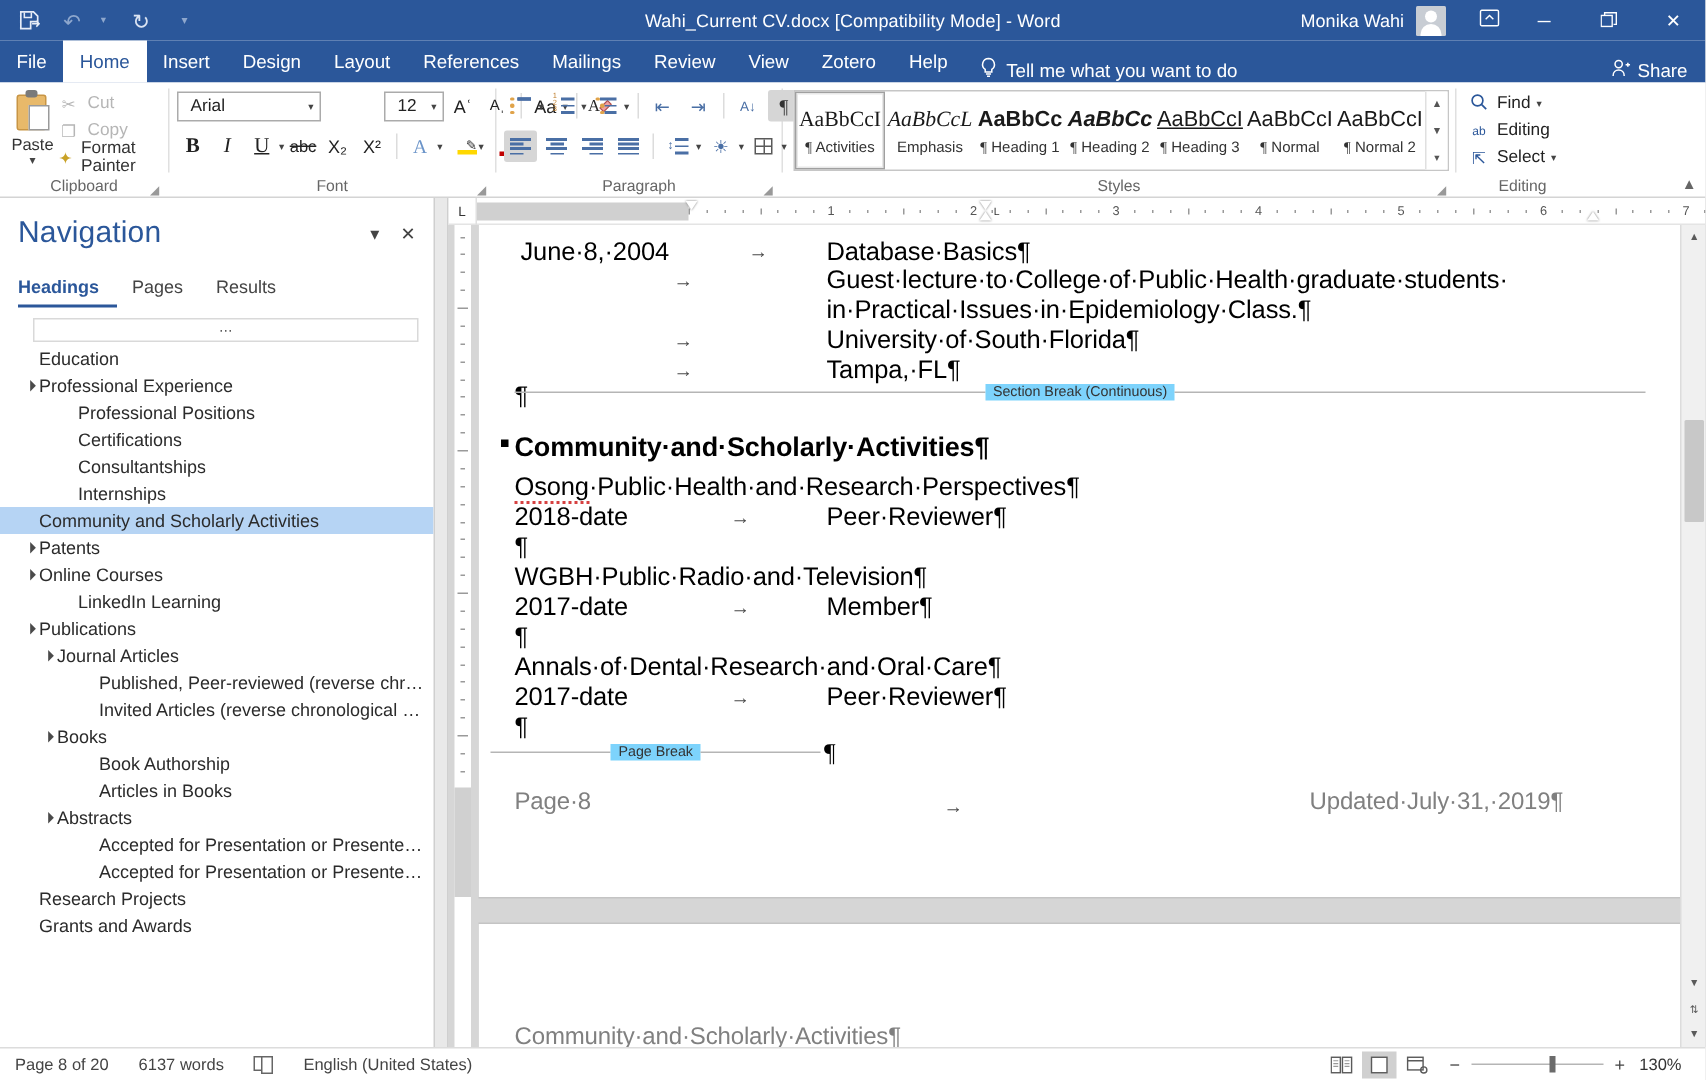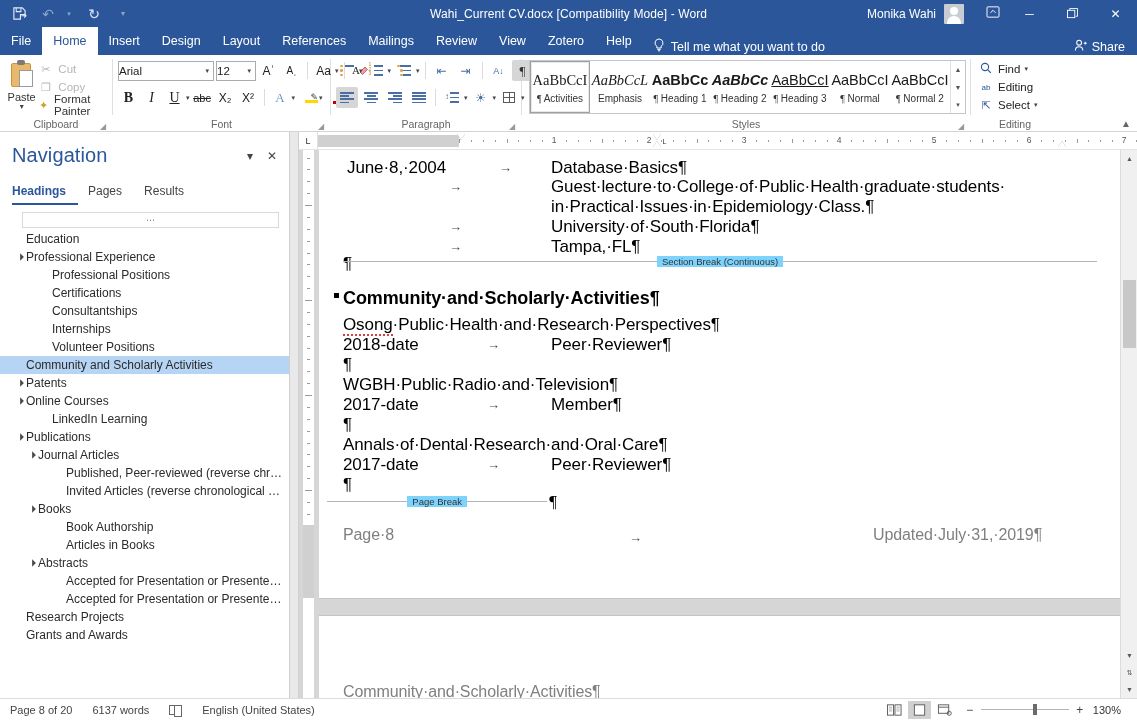--- a/index.html
+++ b/index.html
@@ -63,24 +63,24 @@
   .paste .car { font-size:8px; color:#444; line-height:7px;}
   .clipitems { display:flex; flex-direction:column; padding-top:2px; }
   .ci { display:flex; align-items:center; gap:5px; height:18px; font-size:11.5px; color:#b6b6b6; cursor:default;}
   .ci.enabled { color:#333; cursor:pointer; }
   .ci .ic { width:15px; text-align:center; font-size:11px; }
 
   
   .fontgrp { width:217px; }
   .frow { display:flex; align-items:center; gap:2px; height:23px; }
   .fbox { height:20px; border:1px solid #ababab; background:#fff; display:flex; align-items:center;
-          font-size:11.5px; color:#222; padding-left:0; position:relative;}
+          font-size:11.5px; color:#222; padding-left:8px; position:relative;}
   .fbox .cv { position:absolute; right:4px; font-size:7px; color:#444; }
   .fname { width:96px; }
-  .fsize { width:40px; }
+  .fsize { width:40px;margin-left:40px; }
   .fbtn { width:21px; height:21px; display:flex; align-items:center; justify-content:center;
           font-size:12px; color:#222; cursor:pointer; border-radius:2px; }
   .fbtn.small { font-size:10px; }
   .fbtn.b { font-weight:bold; font-family:"Liberation Serif", serif; font-size:14px;}
   .fbtn.i { font-style:italic; font-family:"Liberation Serif", serif; font-size:14px;}
   .fbtn.u { text-decoration:underline; font-family:"Liberation Serif", serif; font-size:14px;}
   .fbtn.strike { text-decoration:line-through; font-size:11px;}
   .vsep { width:1px; height:17px; background:#dcdcdc; margin:0 3px; }
   .mini-car { font-size:7px; color:#444; margin-left:-1px; cursor:pointer;}
   .colorbtn { display:flex; align-items:flex-end; flex-direction:column; justify-content:center; height:21px; }
@@ -572,24 +572,20 @@
               <span class="tri"></span>
               <span class="txt">Certifications</span>
             </div>
             <div class="hrow lvl2">
               <span class="tri"></span>
               <span class="txt">Consultantships</span>
             </div>
             <div class="hrow lvl2">
               <span class="tri"></span>
               <span class="txt">Internships</span>
-            </div>
-            <div class="hrow lvl2">
-              <span class="tri"></span>
-              <span class="txt">Volunteer Positions</span>
             </div>
             <div class="hrow lvl1 sel">
               <span class="tri"></span>
               <span class="txt">Community and Scholarly Activities</span>
             </div>
             <div class="hrow lvl1">
               <span class="tri" style="transform: rotate(-45deg);">◢</span>
               <span class="txt">Patents</span>
             </div>
             <div class="hrow lvl1">

